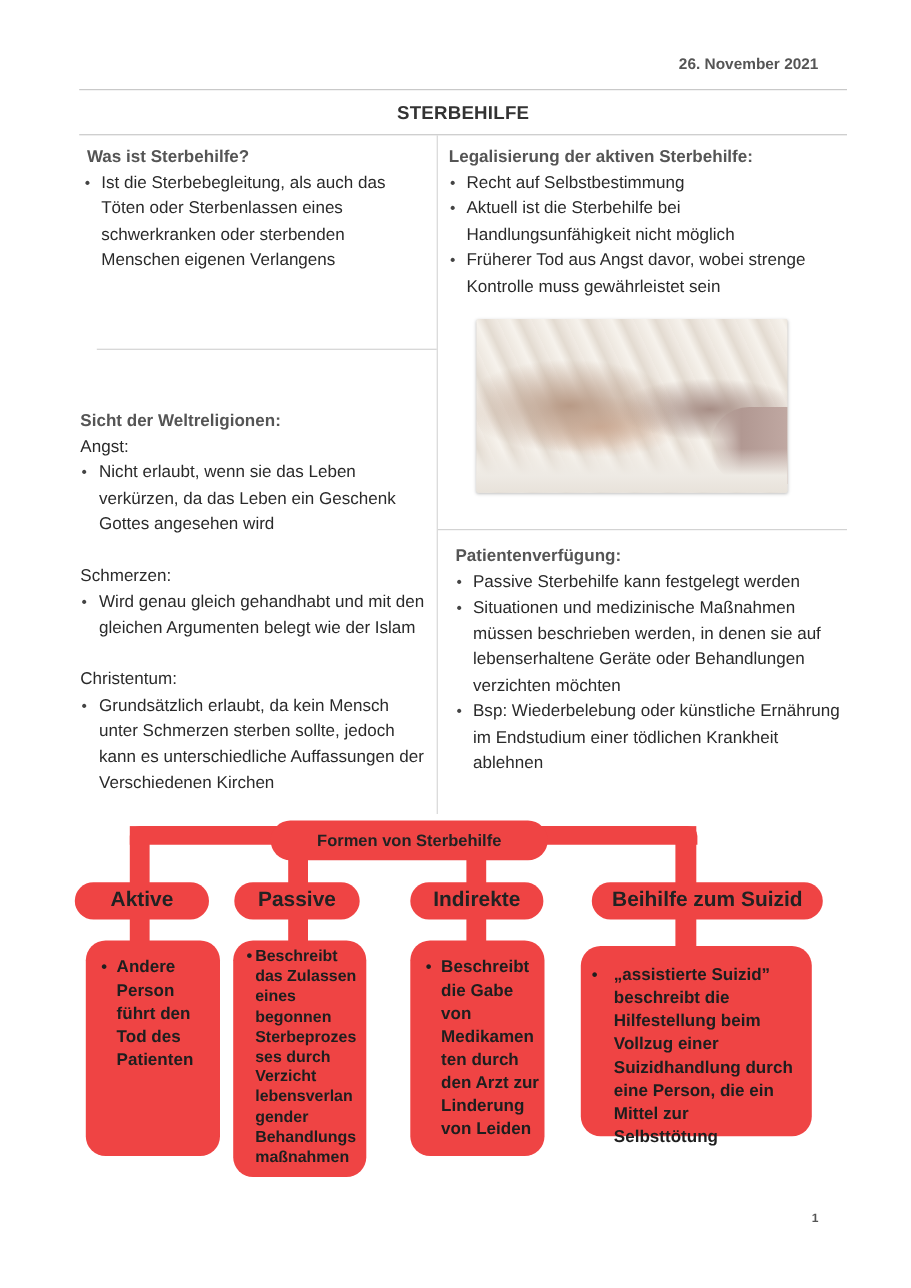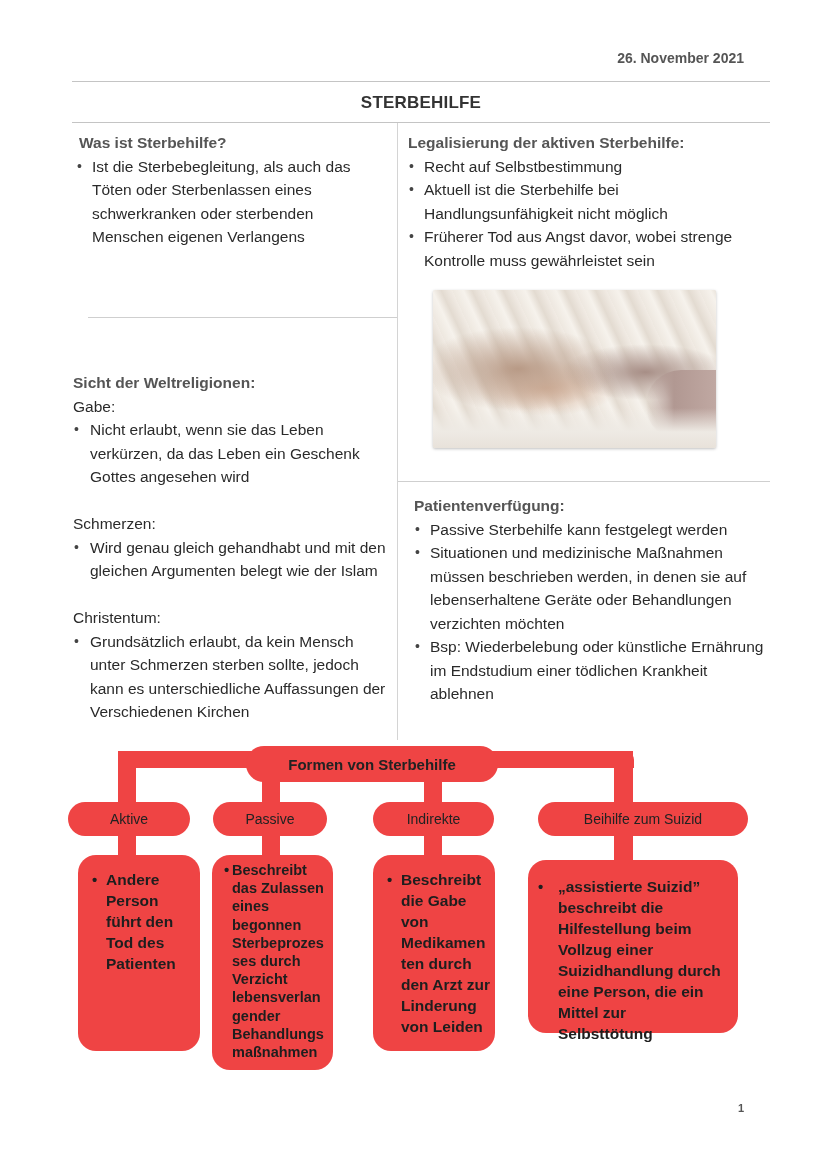--- a/index.html
+++ b/index.html
@@ -40,21 +40,21 @@
       repeating-linear-gradient(65deg, #eee8e0 0px, #f6f2ec 10px, #e3dbd1 18px, #f1ebe4 28px),
       #ece6de; }
   .photo .sleeve { position: absolute; right: 0; top: 80px; width: 70px; height: 70px; background: linear-gradient(90deg, rgba(176,150,144,0) 0%, #b19892 40%, #c0a8a2 100%); border-radius: 40px 0 0 40px; }
   .photo .sheet { position: absolute; left: 0; bottom: 0; width: 100%; height: 40px; background: linear-gradient(180deg, rgba(240,236,230,0) 0%, #eeeae4 60%, #e8e2da 100%); }
 
   
   .mint { background: #ef4444; }
   .diagram { position: absolute; left: 0; top: 0; width: 828px; height: 1171px; pointer-events: none; }
   .diagram > * { pointer-events: auto; }
   .bar { position: absolute; }
-  .pill { position: absolute; display: flex; align-items: center; justify-content: center; font-size: 14px; font-weight: normal; color: #222; border-radius: 18px; }
+  .pill { position: absolute; display: flex; align-items: center; justify-content: center; font-size: 19px; font-weight: bold; color: #222; border-radius: 18px; }
   .root { left: 246px; top: 746px; width: 252px; height: 36px; font-weight: normal; font-size: 15px; border-radius: 18px; }
   .root span { font-weight: bold; }
   .box { position: absolute; border-radius: 18px; padding: 14px 2px 10px 12px; font-size: 15.5px; line-height: 21px; font-weight: bold; color: #1e1e1e; }
   .box ul { list-style: none; }
   .box li { position: relative; padding-left: 16px; }
   .box li::before { content: "•"; position: absolute; left: 2px; top: 0; font-size: 15px; }
   .box.tight li { padding-left: 8px; }
   .box.tight li::before { left: 0; }
 
   .pagenum { position: absolute; right: 84px; top: 1102px; font-size: 11px; color: #555; font-weight: bold; }
@@ -89,21 +89,21 @@
     </ul>
   </section>
 
   <div class="photo">
     <div class="sleeve"></div>
     <div class="sheet"></div>
   </div>
 
   <section class="section s-sicht">
     <h3>Sicht der Weltreligionen:</h3>
-    <div class="sub">Gabe:</div>
+    <div class="sub">Angst:</div>
     <ul>
       <li>Nicht erlaubt, wenn sie das Leben verkürzen, da das Leben ein Geschenk Gottes angesehen wird</li>
     </ul>
     <div class="gap"></div>
     <div class="sub">Schmerzen:</div>
     <ul>
       <li>Wird genau gleich gehandhabt und mit den gleichen Argumenten belegt wie der Islam</li>
     </ul>
     <div class="gap"></div>
     <div class="sub">Christentum:</div>

